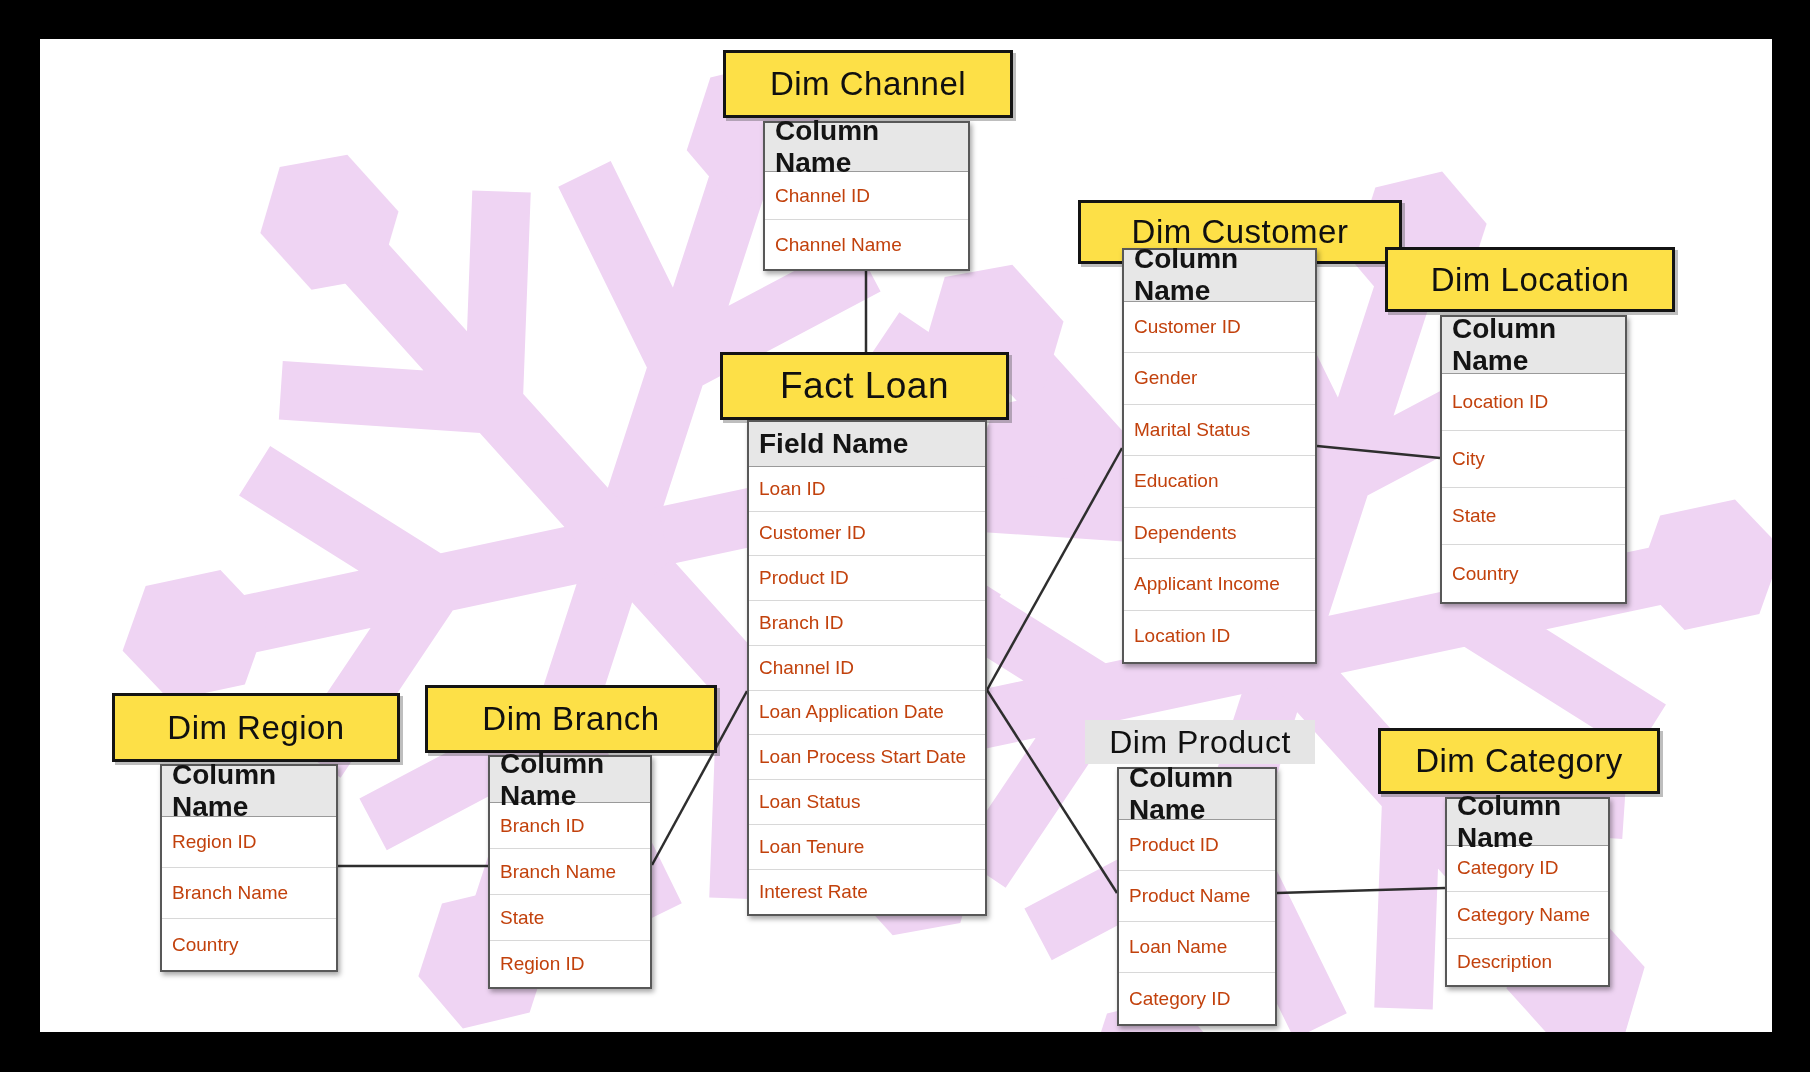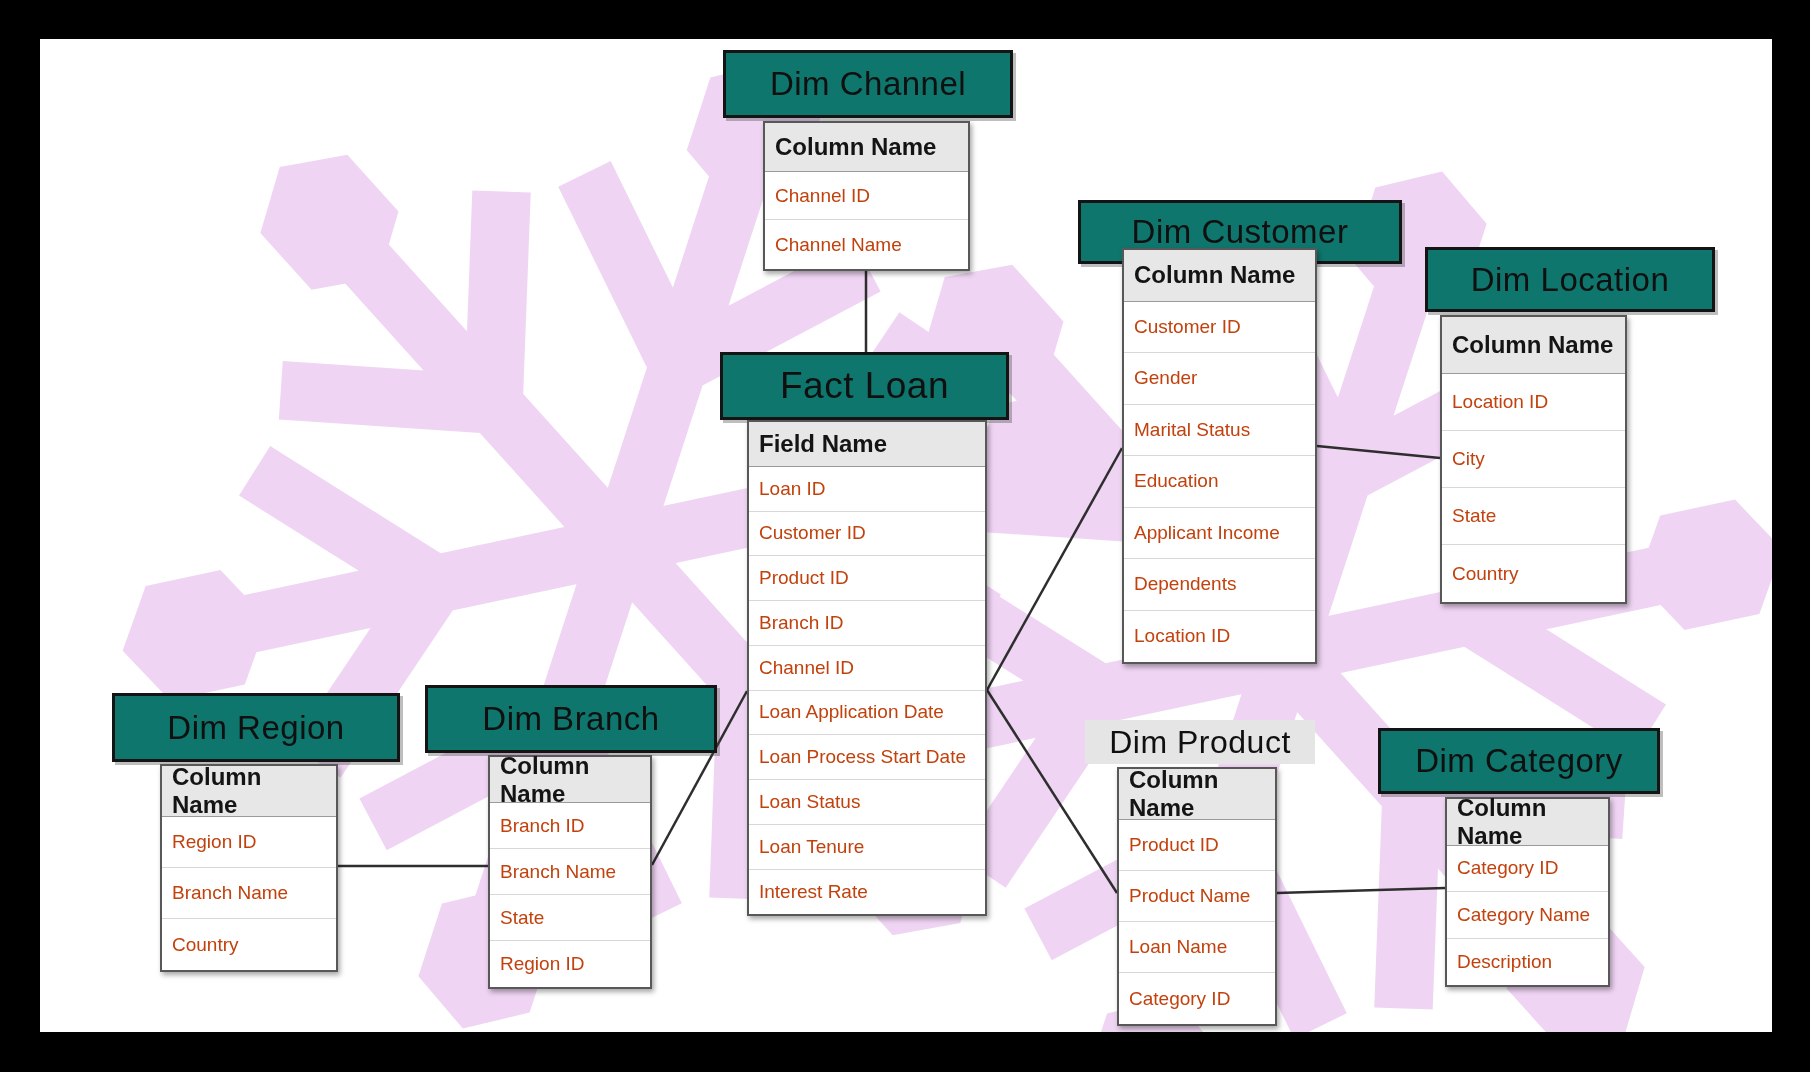--- a/index.html
+++ b/index.html
@@ -4,31 +4,31 @@
 <style>
   html,body{margin:0;padding:0;background:#000;}
   .stage{position:relative;width:1810px;height:1072px;background:#000;overflow:hidden;
          font-family:"Liberation Sans",sans-serif;}
   .canvas{position:absolute;left:40px;top:39px;width:1732px;height:993px;background:#fff;}
   svg.overlay{position:absolute;left:0;top:0;z-index:1;}
   .spoke{stroke:#efd4f3;stroke-width:13;fill:none;}
   .tip{fill:#efd4f3;}
   .rel{stroke:#2e2e2e;stroke-width:2.5;}
 
-  .title-box{position:absolute;z-index:2;background:#0f766e;border:3px solid #141414;
+  .title-box{position:absolute;z-index:2;background:#fde047;border:3px solid #141414;
              display:flex;align-items:center;justify-content:center;color:#101010;
              font-size:33px;letter-spacing:.5px;box-sizing:border-box;
              box-shadow:3px 3px 0 rgba(70,70,70,.35);}
   .title-plain{position:absolute;z-index:2;background:#e5e5e5;display:flex;align-items:center;
              justify-content:center;color:#101010;font-size:32px;letter-spacing:.5px;box-sizing:border-box;}
   .dtable{position:absolute;z-index:2;background:#fff;border:2px solid #585858;
           box-sizing:border-box;box-shadow:2px 3px 5px rgba(0,0,0,.35);}
   .thead{height:var(--rh);background:#e7e7e7;border-bottom:1px solid #9a9a9a;
          display:flex;align-items:center;padding:0 10px;font-weight:bold;
-         font-size:24px;color:#141414;box-sizing:border-box;}
+         font-size:28px;color:#141414;box-sizing:border-box;}
   .trow{height:var(--rh);display:flex;align-items:center;padding:0 10px;
         font-size:19px;color:#c2410c;border-bottom:1px solid #d8d8d8;box-sizing:border-box;}
   .tbody .trow:last-child{border-bottom:none;}
 </style>
 </head>
 <body>
 
 <div class="stage">
   <div class="canvas"></div>
 
@@ -161,34 +161,34 @@
           <div class="trow">
             <span>Gender</span>
           </div>
           <div class="trow">
             <span>Marital Status</span>
           </div>
           <div class="trow">
             <span>Education</span>
           </div>
           <div class="trow">
+            <span>Dependents</span>
+          </div>
+          <div class="trow">
             <span>Applicant Income</span>
           </div>
           <div class="trow">
-            <span>Dependents</span>
-          </div>
-          <div class="trow">
             <span>Location ID</span>
           </div>
         </div>
     </div>
   </div>
 
   <div>
-    <div class="title-box" style="left:1385px;top:247px;width:290px;height:65px;margin-left:40px;">
+    <div class="title-box" style="left:1385px;top:247px;width:290px;height:65px;">
       <span>Dim Location</span>
     </div>
     <div class="dtable" style="left:1440px;top:315px;width:187px;--rh:57px;">
       <div class="thead">
           <span>Column Name</span>
         </div>
       <div class="tbody">
 
       <div class="trow">
             <span>Location ID</span>

